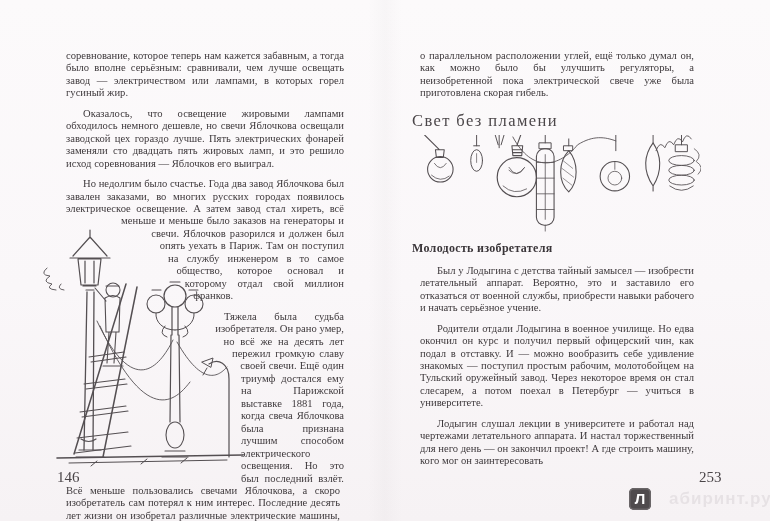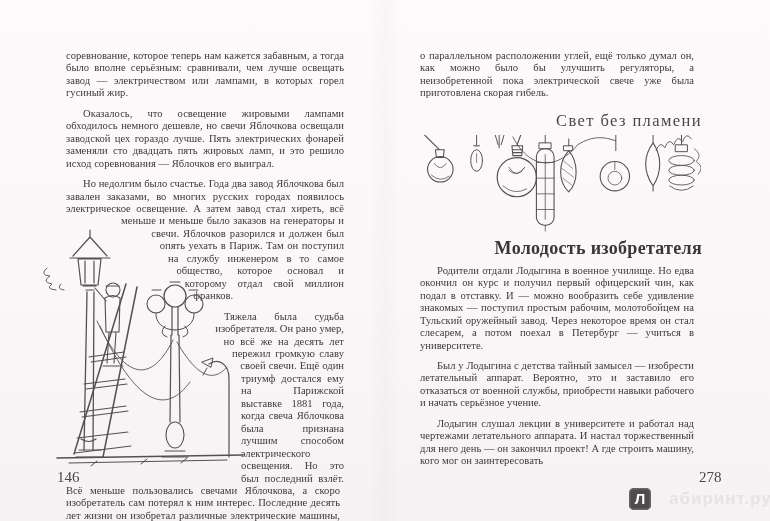--- a/index.html
+++ b/index.html
@@ -27,26 +27,26 @@
   .page-col p.no-indent{text-indent:0;}
   
   .wrap-shape{
     float:left;position:relative;
     width:286px;height:432px;
     shape-outside:polygon(0 181px,84px 197px,176px 334px,176px 432px,0 432px);
     shape-margin:7px;
   }
   .wrap-shape svg{position:absolute;left:-21px;top:184px;}
   .chapter-title{
-    margin:11px 0 4px;text-align:right;font-weight:normal;
+    margin:11px 0 4px;text-align:left;font-weight:normal;
     font-size:16.5px;line-height:20px;letter-spacing:1.4px;color:#4b4649;
   }
   .section-title{
-    margin:4px 0 8px;text-align:right;font-weight:bold;
-    font-size:18px;line-height:18px;letter-spacing:.3px;color:#3a3539;
+    margin:4px 0 8px;text-align:left;font-weight:bold;
+    font-size:12px;line-height:18px;letter-spacing:.3px;color:#3a3539;
   }
   .bulbs-illustration{display:block;margin:1px auto 0;}
   .page-number{
     position:absolute;top:469px;font-size:15px;color:#4a4548;text-align:right;
   }
   #page-number-left{left:57px;}
   #page-number-right{left:699px;}
   .watermark{position:absolute;left:629px;top:488px;display:flex;align-items:center;}
   .watermark-badge{
     width:22px;height:22px;border-radius:5px;background:#4f4b4d;
@@ -148,25 +148,25 @@
 
       <path class="sk" stroke-width="1" d="M272,0 v10 M266,10 h12 v7 h-12 Z"></path>
       <ellipse class="sk" stroke-width="0.9" cx="272" cy="26" rx="13" ry="5"></ellipse>
       <ellipse class="sk" stroke-width="0.9" cx="272" cy="36" rx="13" ry="5"></ellipse>
       <ellipse class="sk" stroke-width="0.9" cx="272" cy="46" rx="13" ry="5"></ellipse>
       <path class="sk" stroke-width="0.9" d="M260,52 q12,9 24,0"></path>
       <path class="sk" stroke-width="0.8" d="M285,14 q9,6 2,13 q9,6 2,13"></path>
     </svg>
 
     <h3 class="section-title">Молодость изобретателя</h3>
+    <p>Был у Лодыгина с детства тайный замысел — изобрести летательный аппарат. Вероятно, это и заставило его отказаться от военной службы, приобрести навыки рабочего и начать серьёзное учение.</p>
     <p>Родители отдали Лодыгина в военное училище. Но едва окончил он курс и получил первый офицерский чин, как подал в отставку. И — можно вообразить себе удивление знакомых — поступил простым рабочим, молотобойцем на Тульский оружейный завод. Через некоторое время он стал слесарем, а потом поехал в Петербург — учиться в университете.</p>
-    <p>Был у Лодыгина с детства тайный замысел — изобрести летательный аппарат. Вероятно, это и заставило его отказаться от военной службы, приобрести навыки рабочего и начать серьёзное учение.</p>
     <p>Лодыгин слушал лекции в университете и работал над чертежами летательного аппарата. И настал торжественный для него день — он закончил проект! А где строить машину, кого мог он заинтересовать</p>
   </div>
 
   <div class="page-number" id="page-number-left">146</div>
-  <div class="page-number" id="page-number-right">278</div>
+  <div class="page-number" id="page-number-right">253</div>
 
   <div class="watermark">
     <div class="watermark-badge">Л</div>
     <div class="watermark-text">абиринт.ру</div>
   </div>
 </div>
 
 </body></html>

